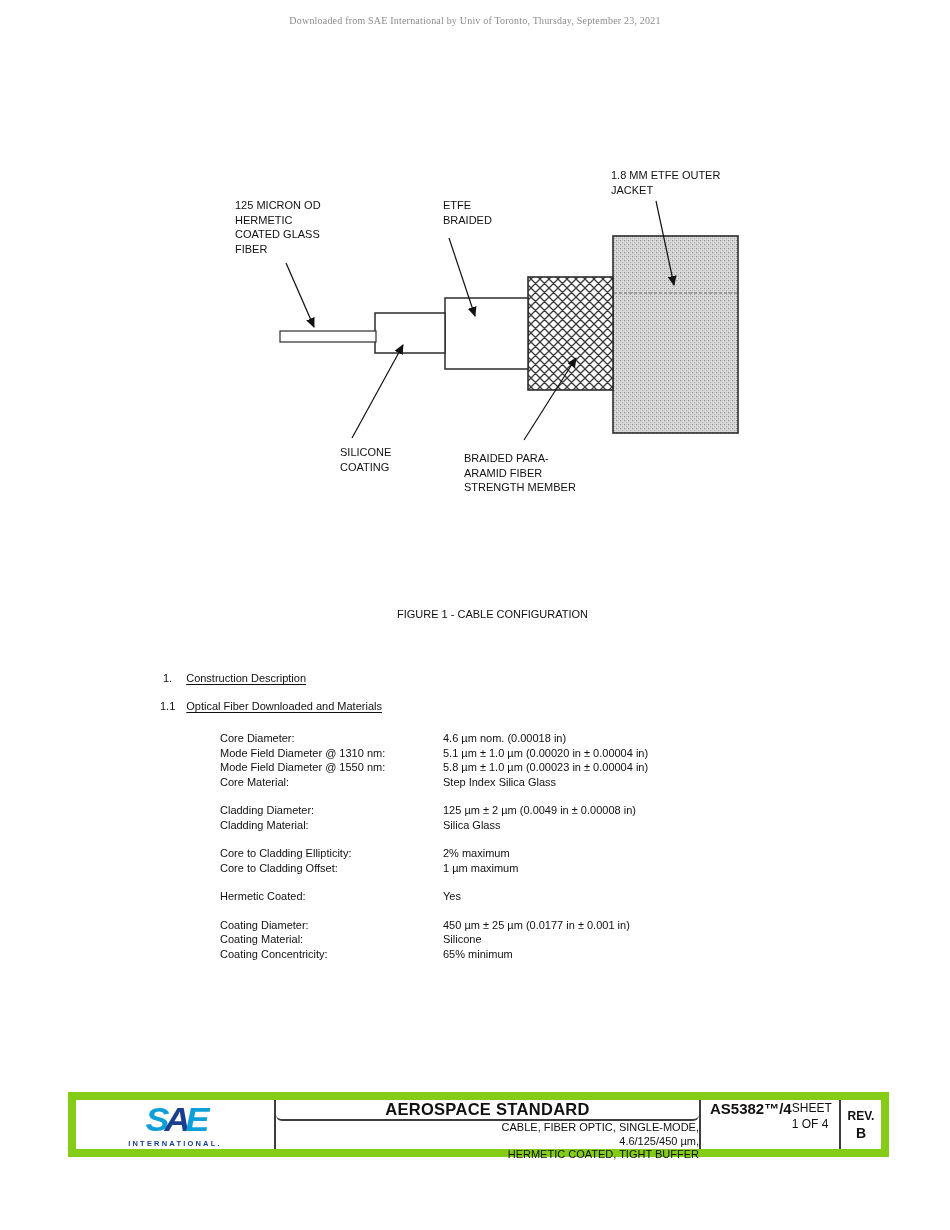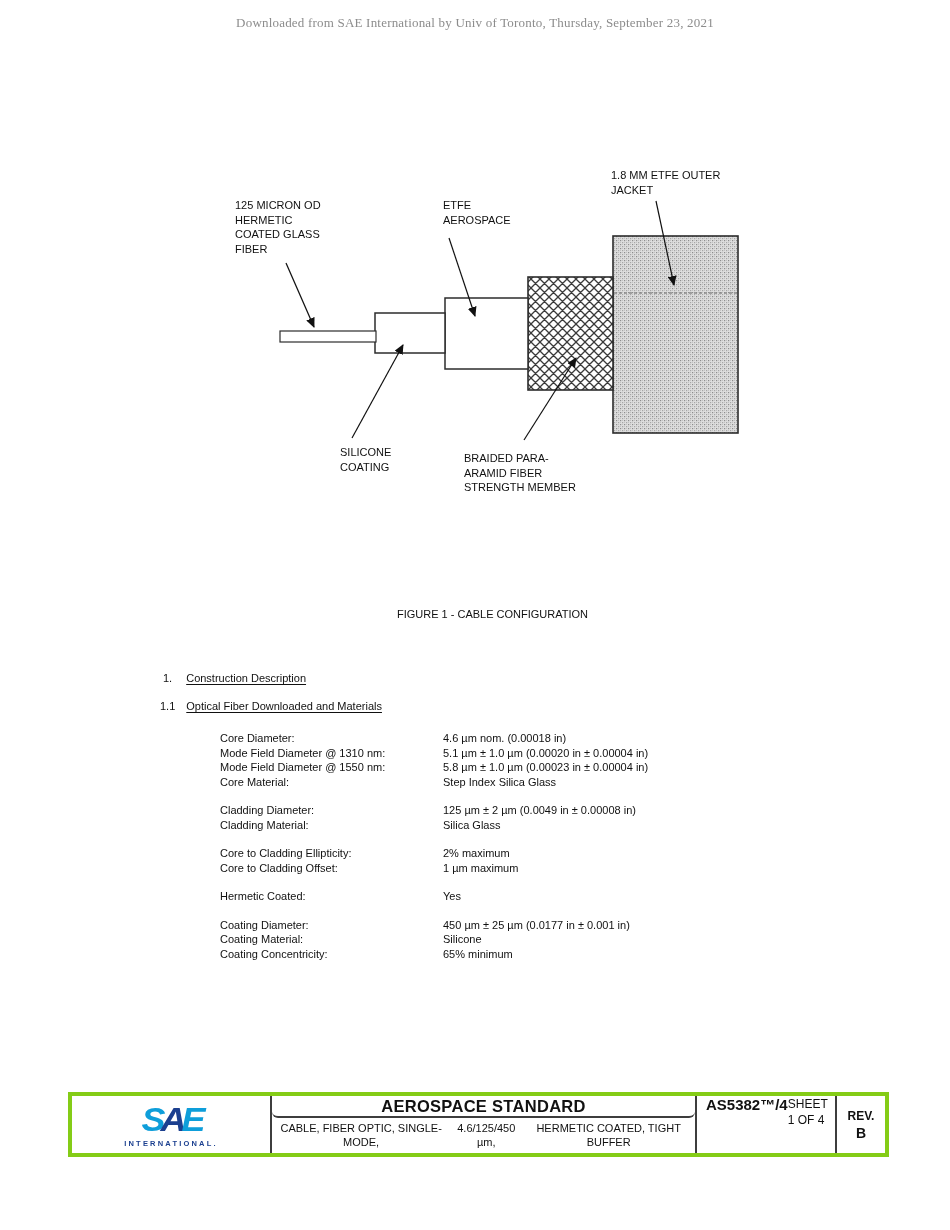--- a/index.html
+++ b/index.html
@@ -3,21 +3,21 @@
 <meta charset="utf-8">
 <style>
   html,body{margin:0;padding:0;background:#ffffff;}
   body{width:950px;height:1230px;position:relative;overflow:hidden;
        font-family:"Liberation Sans","DejaVu Sans",sans-serif;color:#111;}
   .abs{position:absolute;}
 
   
   .download-note{top:15px;left:0;width:950px;text-align:center;
     font-family:"Liberation Serif","DejaVu Serif",serif;
-    font-size:13px;color:#8c8c8c;letter-spacing:.2px;}
+    font-size:10px;color:#8c8c8c;letter-spacing:.2px;}
 
   
   .fig-svg{top:0;left:0;}
   .fig-label{font-size:11px;line-height:14.5px;white-space:pre-line;color:#111;}
   .lbl-fiber{top:198px;left:235px;}
   .lbl-upjacket{top:198px;left:443px;}
   .lbl-outer{top:168px;left:611px;}
   .lbl-silicone{top:445px;left:340px;}
   .lbl-braid{top:451px;left:464px;}
   .fig-caption{top:608px;left:35px;width:915px;text-align:center;font-size:11px;color:#111;}
@@ -33,30 +33,30 @@
 
   
   .specs{top:731px;left:220px;width:620px;font-size:11px;}
   .spec-group{margin-bottom:14px;}
   .spec-row{display:flex;line-height:14.5px;}
   .spec-label{width:223px;flex:0 0 223px;}
   .spec-value{flex:1;}
 
   
   .footer-table{top:1092px;left:68px;width:821px;height:65px;
-    border:4px solid #84cc16;box-sizing:border-box;display:flex;background:#fff;}
+    border:8px solid #84cc16;box-sizing:border-box;display:flex;background:#fff;}
   .ft-cell{box-sizing:border-box;border-right:2px solid #3d3d3d;}
   .ft-cell:last-child{border-right:none;}
   .ft-logo-cell{width:200px;display:flex;align-items:center;justify-content:center;flex-direction:column;}
   .ft-center-cell{width:425px;display:flex;flex-direction:column;}
   .ft-doc-cell{width:140px;display:flex;justify-content:center;padding-left:9px;}
   .ft-rev-cell{flex:1;display:flex;flex-direction:column;align-items:center;justify-content:center;}
   .ft-title{height:20px;border-bottom:2px solid #3d3d3d;display:flex;align-items:center;justify-content:center;
     font-size:16.5px;font-weight:bold;letter-spacing:.3px;border-radius:6px;}
-  .ft-subtitle{flex:1;display:flex;flex-direction:row;align-items:center;justify-content:center;
+  .ft-subtitle{flex:1;display:flex;flex-direction:column;align-items:flex-end;justify-content:center;
     font-size:11px;line-height:13.5px;text-align:center;}
   .ft-doc-number{font-size:15px;font-weight:bold;line-height:17px;}
   .ft-sheet{font-size:12px;line-height:16px;}
   .ft-rev-label{font-size:12px;font-weight:bold;line-height:17px;}
   .ft-rev-value{font-size:14px;font-weight:bold;line-height:17px;}
 
   
   .sae-logo{display:flex;flex-direction:column;align-items:center;line-height:1;}
   .sae-word{font-weight:900;font-style:italic;font-size:36px;letter-spacing:-5px;
     font-family:"Liberation Sans","DejaVu Sans",sans-serif;transform:scaleY(.92);}
@@ -103,21 +103,21 @@
   <line x1="656" y1="201" x2="674" y2="285" stroke="#111" stroke-width="1.2" marker-end="url(#arrowhead)"></line>
   <line x1="352" y1="438" x2="403" y2="345" stroke="#111" stroke-width="1.2" marker-end="url(#arrowhead)"></line>
   <line x1="524" y1="440" x2="576" y2="358" stroke="#111" stroke-width="1.2" marker-end="url(#arrowhead)"></line>
 </svg>
 
 <div class="abs fig-label lbl-fiber">125 MICRON OD
 HERMETIC
 COATED GLASS
 FIBER</div>
 <div class="abs fig-label lbl-upjacket">ETFE
-AEROSPACE</div>
+BRAIDED</div>
 <div class="abs fig-label lbl-outer">1.8 MM ETFE OUTER
 JACKET</div>
 <div class="abs fig-label lbl-silicone">SILICONE
 COATING</div>
 <div class="abs fig-label lbl-braid">BRAIDED PARA-
 ARAMID FIBER
 STRENGTH MEMBER</div>
 
 <div class="abs fig-caption">FIGURE 1 - CABLE CONFIGURATION</div>
 

